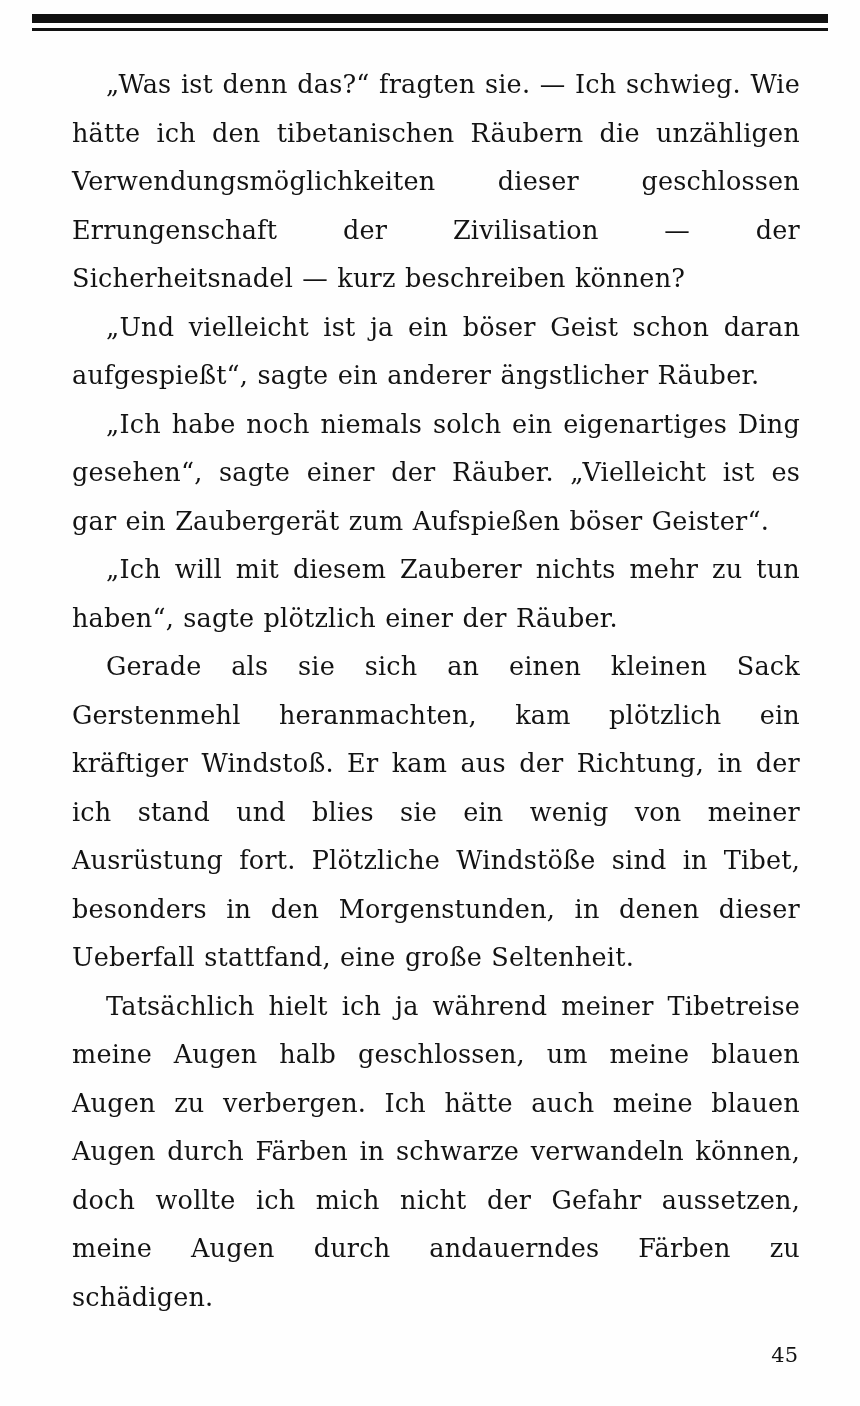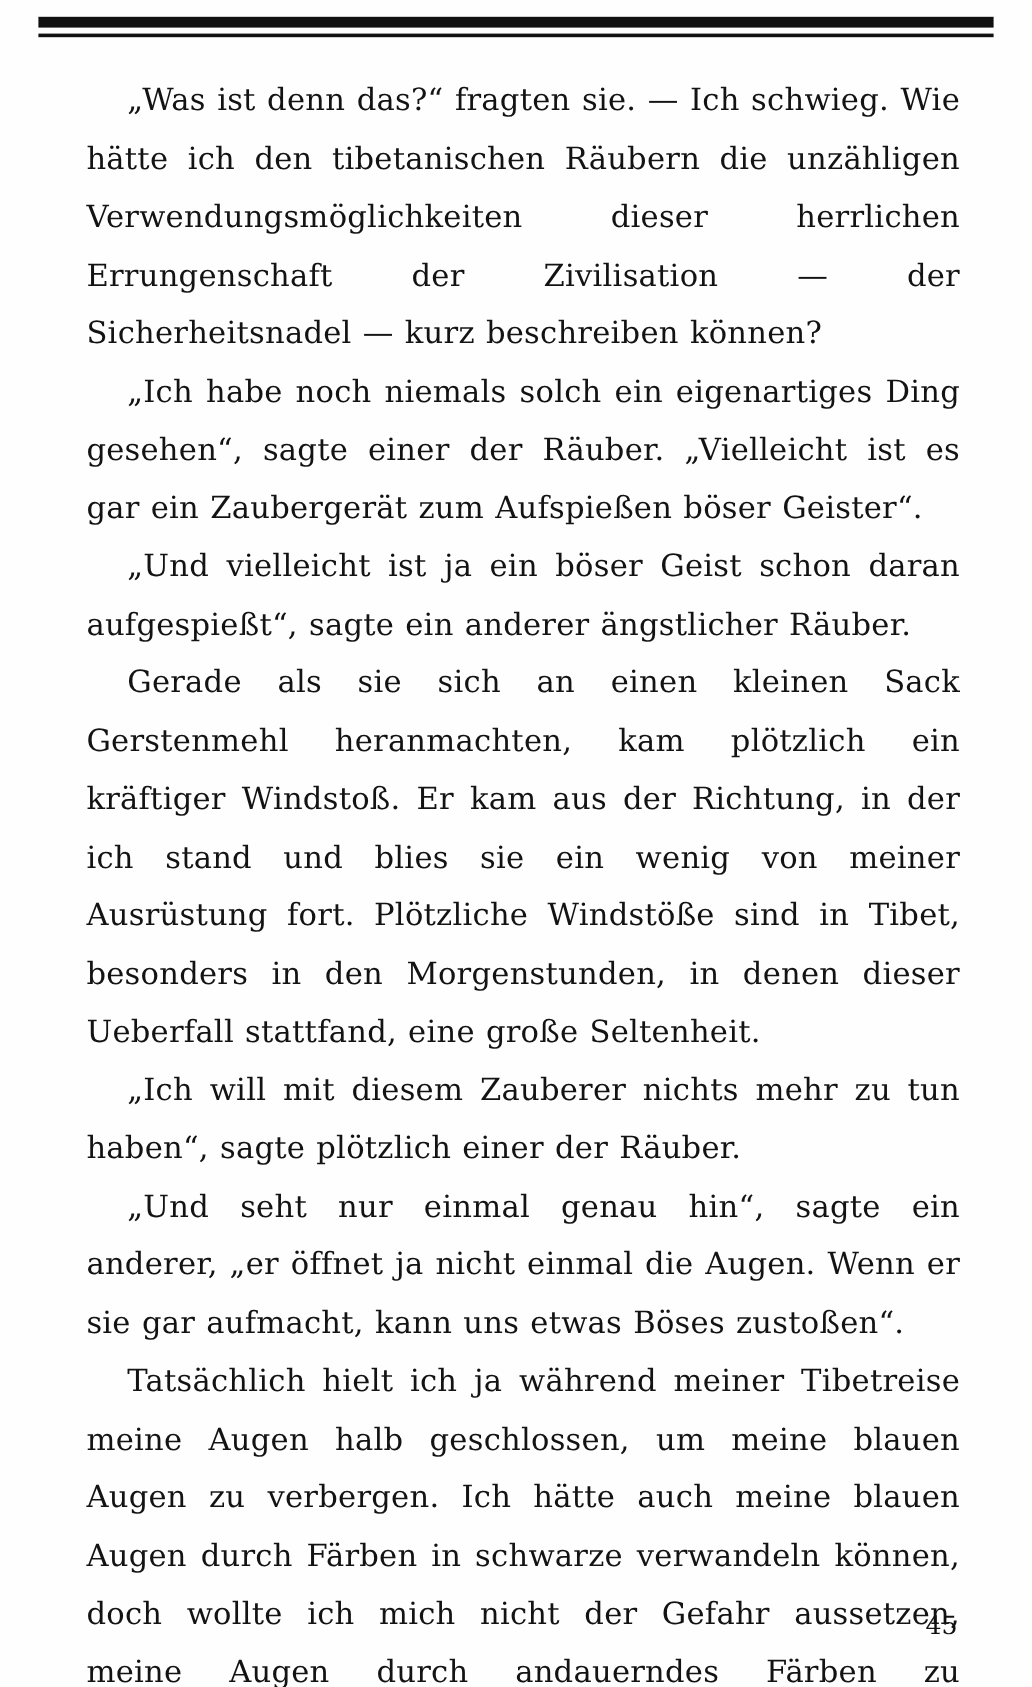--- a/index.html
+++ b/index.html
@@ -84,25 +84,24 @@
 </style>
 </head>
 <body>
 
 <div class="page">
 
   <div class="top-rule"></div>
   <div class="top-rule-thin"></div>
 
   <div class="text-block">
-    <p class="para">„Was ist denn das?“ fragten sie. — Ich schwieg. Wie hätte ich den tibetanischen Räubern die unzähligen Verwendungsmöglichkeiten dieser herrlichen Errungenschaft der Zivilisation — der Sicherheitsnadel — kurz beschreiben können?</p>
+    <p class="para">„Was ist denn das?“ fragten sie. — Ich schwieg. Wie hätte ich den tibetanischen Räubern die unzähligen Verwendungsmöglichkeiten dieser geschlossen Errungenschaft der Zivilisation — der Sicherheitsnadel — kurz beschreiben können?</p>
+    <p class="para">„Und vielleicht ist ja ein böser Geist schon daran aufgespießt“, sagte ein anderer ängstlicher Räuber.</p>
     <p class="para">„Ich habe noch niemals solch ein eigenartiges Ding gesehen“, sagte einer der Räuber. „Vielleicht ist es gar ein Zaubergerät zum Aufspießen böser Geister“.</p>
-    <p class="para">„Und vielleicht ist ja ein böser Geist schon daran aufgespießt“, sagte ein anderer ängstlicher Räuber.</p>
+    <p class="para">„Ich will mit diesem Zauberer nichts mehr zu tun haben“, sagte plötzlich einer der Räuber.</p>
     <p class="para">Gerade als sie sich an einen kleinen Sack Gerstenmehl heranmachten, kam plötzlich ein kräftiger Windstoß. Er kam aus der Richtung, in der ich stand und blies sie ein wenig von meiner Ausrüstung fort. Plötzliche Windstöße sind in Tibet, besonders in den Morgenstunden, in denen dieser Ueberfall stattfand, eine große Seltenheit.</p>
-    <p class="para">„Ich will mit diesem Zauberer nichts mehr zu tun haben“, sagte plötzlich einer der Räuber.</p>
-    <p class="para">„Und seht nur einmal genau hin“, sagte ein anderer, „er öffnet ja nicht einmal die Augen. Wenn er sie gar aufmacht, kann uns etwas Böses zustoßen“.</p>
     <p class="para">Tatsächlich hielt ich ja während meiner Tibetreise meine Augen halb geschlossen, um meine blauen Augen zu verbergen. Ich hätte auch meine blauen Augen durch Färben in schwarze verwandeln können, doch wollte ich mich nicht der Gefahr aussetzen, meine Augen durch andauerndes Färben zu schädigen.</p>
 
   </div>
 
   <div class="page-number">45</div>
 
 </div>
 
 </body></html>

